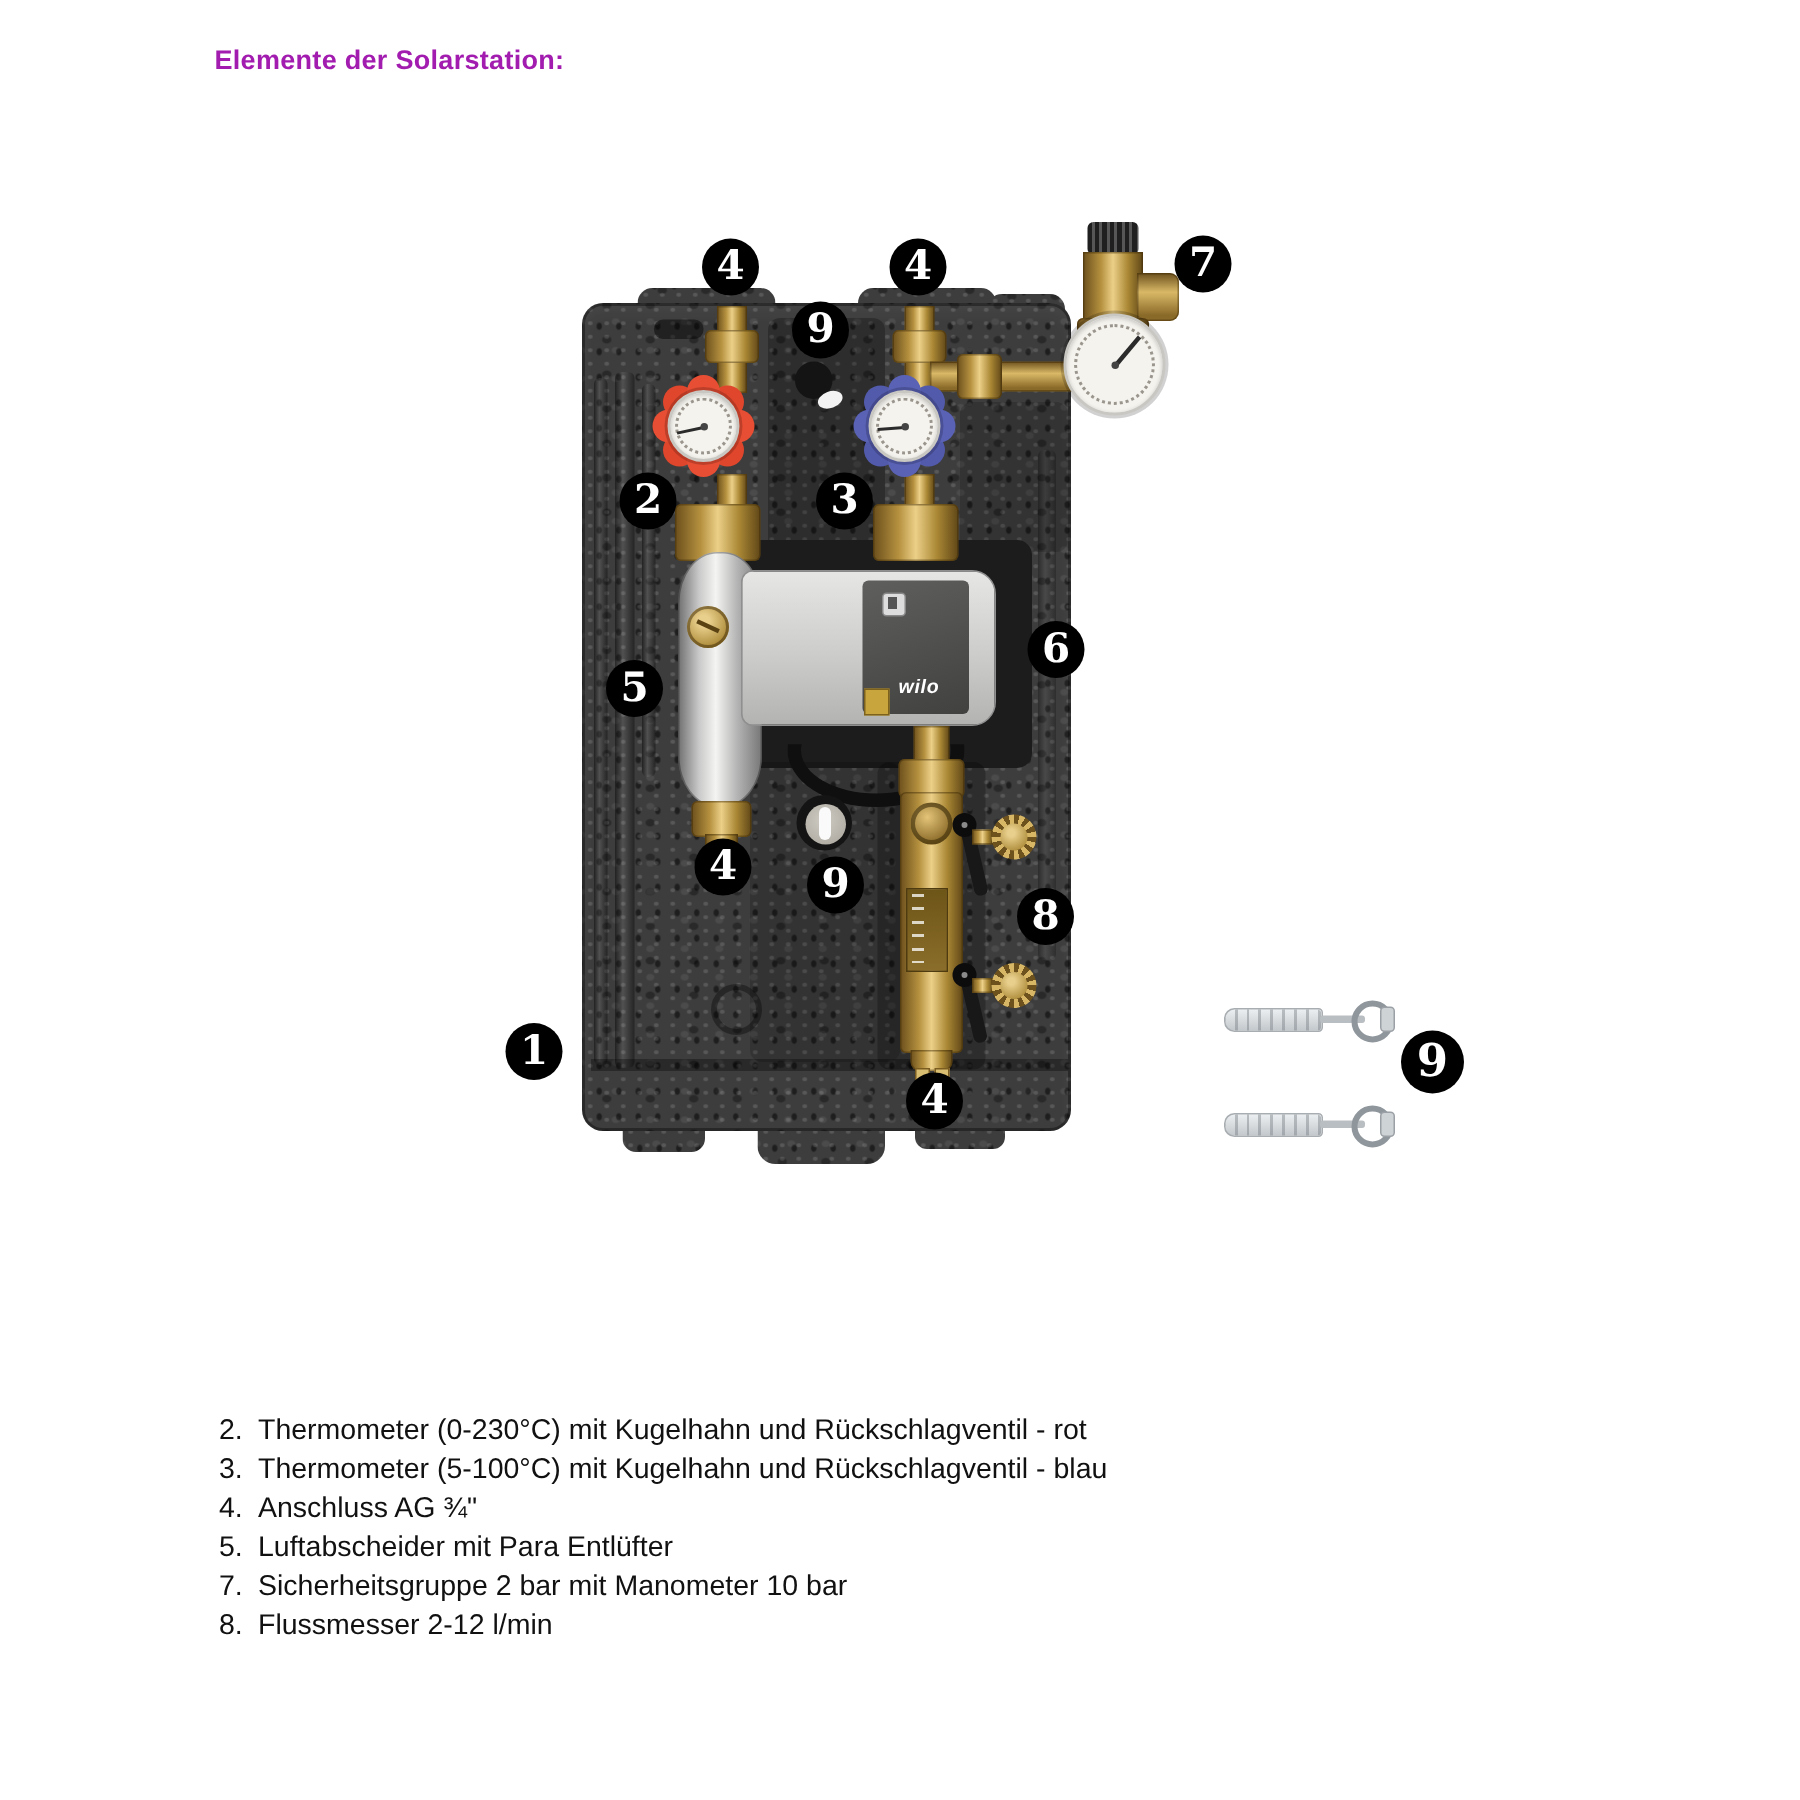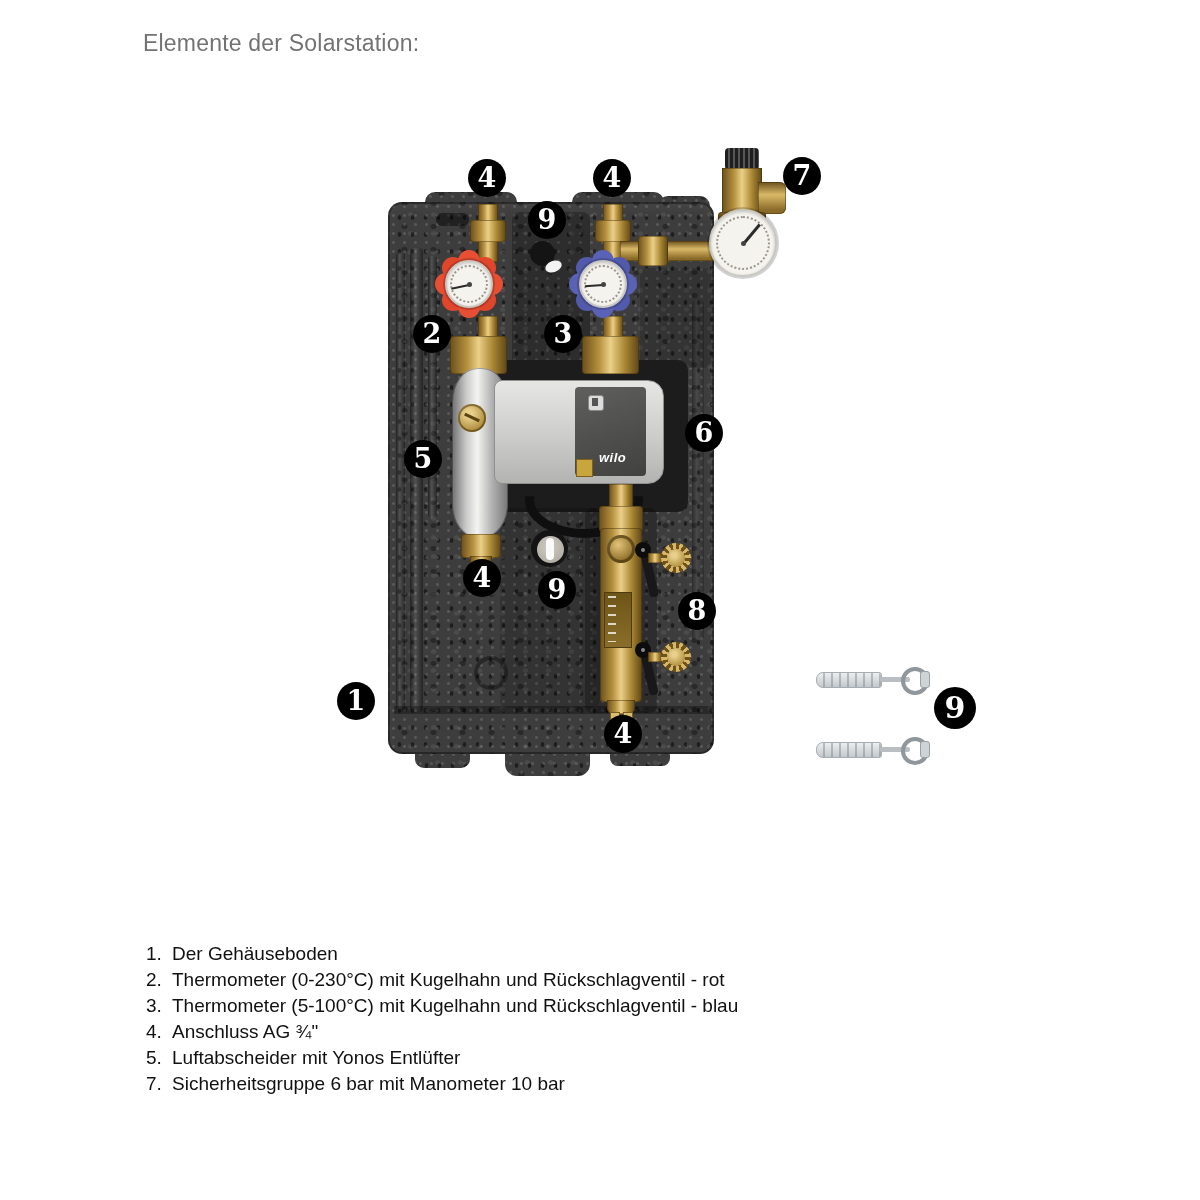--- a/index.html
+++ b/index.html
@@ -1,21 +1,21 @@
 <!DOCTYPE html>
 <html><head>
 <meta charset="utf-8">
 <style>
   html,body{margin:0;padding:0;background:#ffffff;}
   #canvas{position:relative;width:1200px;height:1200px;background:#fff;overflow:hidden;
           font-family:"Liberation Sans",sans-serif;}
   .abs{position:absolute;}
 
   
-  .title{left:143px;top:30px;font-size:23px;font-weight:normal;color:#737373;letter-spacing:.2px;}
+  .title{left:143px;top:30px;font-size:18px;font-weight:bold;color:#a21caf;letter-spacing:.2px;}
   .legend{left:146px;top:941px;color:#111;}
   .legend-row{height:26px;line-height:26px;font-size:19px;white-space:nowrap;}
   .legend-row .ln{display:inline-block;width:26px;}
 
   
   .foam{background-color:#3d3d3d;
     background-image:
       radial-gradient(rgba(255,255,255,0.14) 1.2px, transparent 2px),
       radial-gradient(rgba(0,0,0,0.5) 1.4px, transparent 2.2px),
       radial-gradient(rgba(255,255,255,0.07) 2.2px, transparent 3.2px),
@@ -223,21 +223,21 @@
     <div class="abs badge" style="left:404px;top:440px;">5</div>
     <div class="abs badge" style="left:463px;top:559px;">4</div>
     <div class="abs badge" style="left:538px;top:571px;">9</div>
     <div class="abs badge" style="left:678px;top:592px;">8</div>
     <div class="abs badge" style="left:337px;top:682px;">1</div>
     <div class="abs badge" style="left:604px;top:715px;">4</div>
     <div class="abs badge big" style="left:934px;top:687px;">9</div>
   </div>
 
   <div class="abs legend">
-    <div class="legend-row"><span class="ln">1.</span><span class="lt">Der Gehäuseboden</span></div>
     <div class="legend-row"><span class="ln">2.</span><span class="lt">Thermometer (0-230°C) mit Kugelhahn und Rückschlagventil - rot</span></div>
     <div class="legend-row"><span class="ln">3.</span><span class="lt">Thermometer (5-100°C) mit Kugelhahn und Rückschlagventil - blau</span></div>
     <div class="legend-row"><span class="ln">4.</span><span class="lt">Anschluss AG ¾"</span></div>
-    <div class="legend-row"><span class="ln">5.</span><span class="lt">Luftabscheider mit Yonos Entlüfter</span></div>
-    <div class="legend-row"><span class="ln">7.</span><span class="lt">Sicherheitsgruppe 6 bar mit Manometer 10 bar</span></div>
+    <div class="legend-row"><span class="ln">5.</span><span class="lt">Luftabscheider mit Para Entlüfter</span></div>
+    <div class="legend-row"><span class="ln">7.</span><span class="lt">Sicherheitsgruppe 2 bar mit Manometer 10 bar</span></div>
+    <div class="legend-row"><span class="ln">8.</span><span class="lt">Flussmesser 2-12 l/min</span></div>
   </div>
 
 </div>
 
 </body></html>

